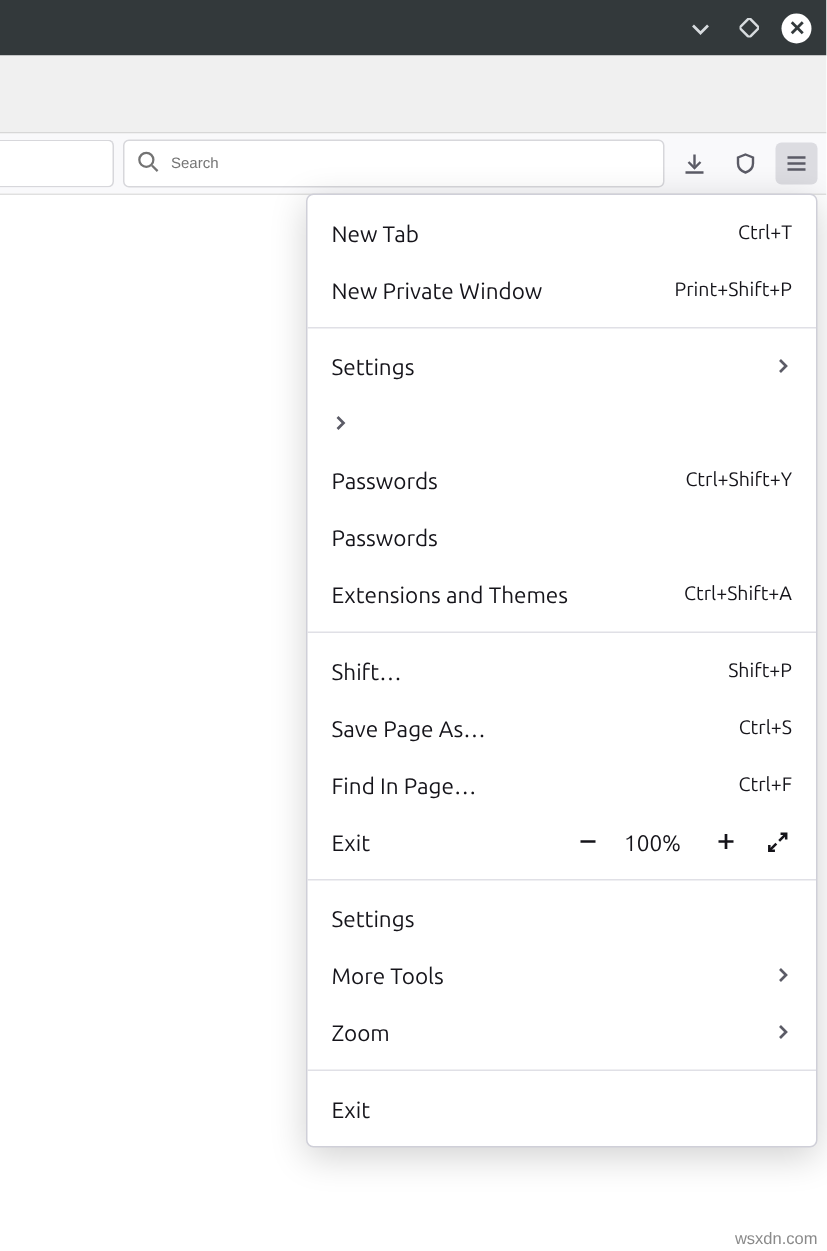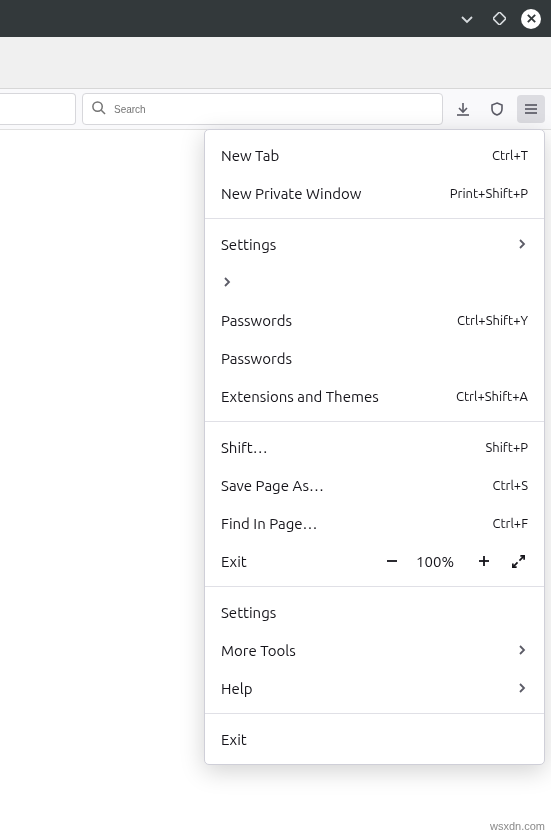--- a/index.html
+++ b/index.html
@@ -192,21 +192,21 @@
       <div class="menu-item">
         <span class="lbl">Settings</span>
       </div>
       <div class="menu-item">
         <span class="lbl">More Tools</span>
         <span class="chev"><svg width="12" height="12" viewBox="0 0 12 12" fill="none" stroke="currentColor" stroke-width="1.8">
             <polyline points="4,2 8,6 4,10"></polyline>
           </svg></span>
       </div>
       <div class="menu-item">
-        <span class="lbl">Help</span>
+        <span class="lbl">Zoom</span>
         <span class="chev"><svg width="12" height="12" viewBox="0 0 12 12" fill="none" stroke="currentColor" stroke-width="1.8">
             <polyline points="4,2 8,6 4,10"></polyline>
           </svg></span>
       </div>
     </div>
   <div class="menu-sep"></div>
   <div>
       <div class="menu-item">
         <span class="lbl">Exit</span>
       </div>

